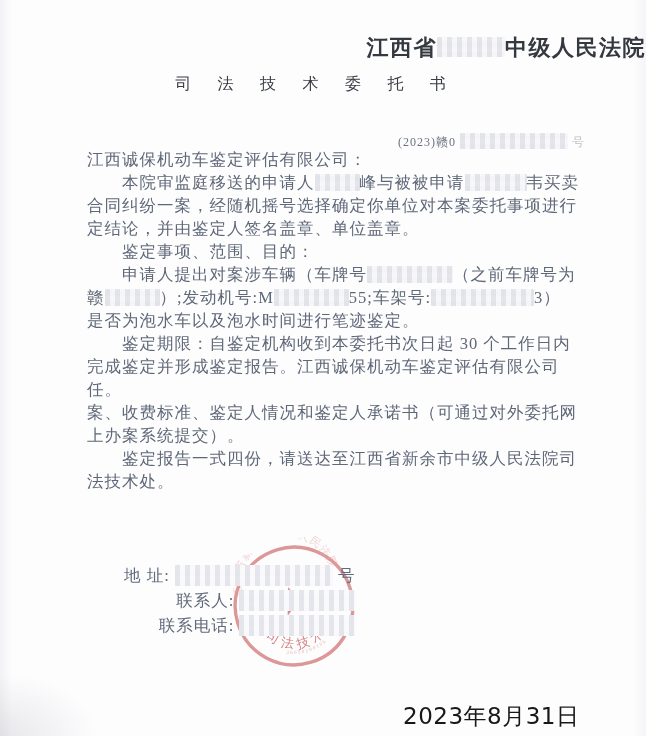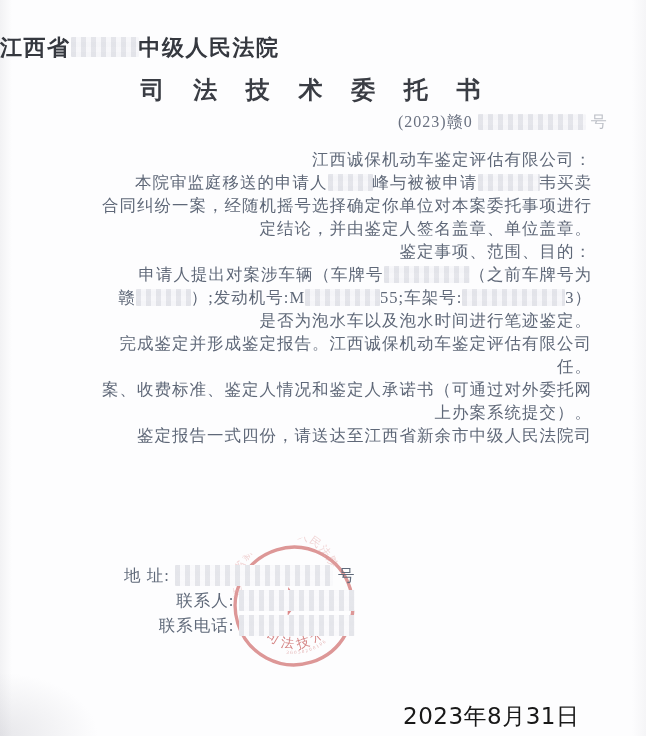--- a/index.html
+++ b/index.html
@@ -12,41 +12,41 @@
   .page{
     position:relative;width:646px;height:736px;
     background:
       radial-gradient(140px 90px at 0% 100%, rgba(190,190,198,.35), rgba(255,255,255,0) 70%),
       linear-gradient(90deg,#f2f2f4 0,#fdfdfe 12px,#fdfdfe 632px,#f5f5f7 646px),
       #fdfdfe;
     overflow:hidden;
   }
   
   .title1{
-    position:absolute;top:33px;left:0;width:646px;text-align:left;
+    position:absolute;top:33px;left:0;width:646px;text-align:right;
     font-family:"Liberation Sans","DejaVu Sans",sans-serif;
     font-weight:bold;font-size:22px;color:#35383f;letter-spacing:1.5px;
     white-space:nowrap;
   }
   .title2{
     position:absolute;top:74px;left:0;width:632px;text-align:center;
     font-family:"Liberation Sans","DejaVu Sans",sans-serif;
-    font-weight:bold;font-size:24px;color:#3a3d44;letter-spacing:11px;
+    font-weight:normal;font-size:16px;color:#3a3d44;letter-spacing:11px;
     white-space:nowrap;
   }
   
   .case-no{
-    position:absolute;top:112px;left:398px;font-size:16px;color:#6a7180;
+    position:absolute;top:133px;left:398px;font-size:12px;color:#6a7180;
     letter-spacing:1px;white-space:nowrap;
   }
   .case-no .faint{opacity:.45;}
   
   .body-block{
     position:absolute;top:148px;left:87px;width:505px;
-    font-size:16.5px;color:#5f6878;letter-spacing:1px;text-align:right;
+    font-size:16.5px;color:#5f6878;letter-spacing:1px;
   }
   .bline{height:23px;line-height:23px;white-space:nowrap;}
   .bline.ind{padding-left:35px;}
   
   .redact{
     display:inline-block;height:17px;vertical-align:-3px;border-radius:1px;
     background:
       repeating-linear-gradient(90deg, rgba(224,225,231,.85) 0 5px, rgba(246,246,249,.85) 5px 10px),
       repeating-linear-gradient(0deg, rgba(232,233,238,.8) 0 5px, rgba(250,250,252,.8) 5px 10px);
   }
@@ -100,25 +100,27 @@
   <div class="body-block">
     <div class="bline">江西诚保机动车鉴定评估有限公司：</div>
     <div>
         <div class="bline ind"><span>本院审监庭移送的申请人</span><span class="redact" style="width: 45px;"></span><span>峰与被被申请</span><span class="redact" style="width: 62px;"></span><span>韦买卖</span></div>
         <div class="bline"><span>合同纠纷一案，经随机摇号选择确定你单位对本案委托事项进行</span></div>
         <div class="bline"><span>定结论，并由鉴定人签名盖章、单位盖章。</span></div>
         <div class="bline ind"><span>鉴定事项、范围、目的：</span></div>
         <div class="bline ind"><span>申请人提出对案涉车辆（车牌号</span><span class="redact" style="width: 86px;"></span><span>（之前车牌号为</span></div>
         <div class="bline"><span>赣</span><span class="redact" style="width: 55px;"></span><span>）;发动机号:M</span><span class="redact" style="width: 75px;"></span><span>55;车架号:</span><span class="redact" style="width: 103px;"></span><span>3）</span></div>
         <div class="bline"><span>是否为泡水车以及泡水时间进行笔迹鉴定。</span></div>
+        <div class="bline ind"><span>鉴定期限：自鉴定机构收到本委托书次日起 30 个工作日内</span></div>
         <div class="bline"><span>完成鉴定并形成鉴定报告。江西诚保机动车鉴定评估有限公司</span></div>
         <div class="bline"><span>任。</span></div>
         <div class="bline"><span>案、收费标准、鉴定人情况和鉴定人承诺书（可通过对外委托网</span></div>
         <div class="bline"><span>上办案系统提交）。</span></div>
         <div class="bline ind"><span>鉴定报告一式四份，请送达至江西省新余市中级人民法院司</span></div>
+        <div class="bline"><span>法技术处。</span></div>
       </div>
   </div>
 
   <svg class="stamp" viewBox="0 0 120 120">
     <defs>
       <path id="topArc" d="M 17.5,48.6 A 44,44 0 1 1 102.5,48.6" fill="none"></path>
       <path id="botArc" d="M 25.4,80 A 40,40 0 0 0 94.6,80" fill="none"></path>
       <path id="serArc" d="M 18.7,83 A 49,49 0 0 0 101.3,83" fill="none"></path>
     </defs>
     <circle cx="60" cy="60" r="56" fill="none" stroke="#d47a7a" stroke-width="3.2" opacity=".85"></circle>

